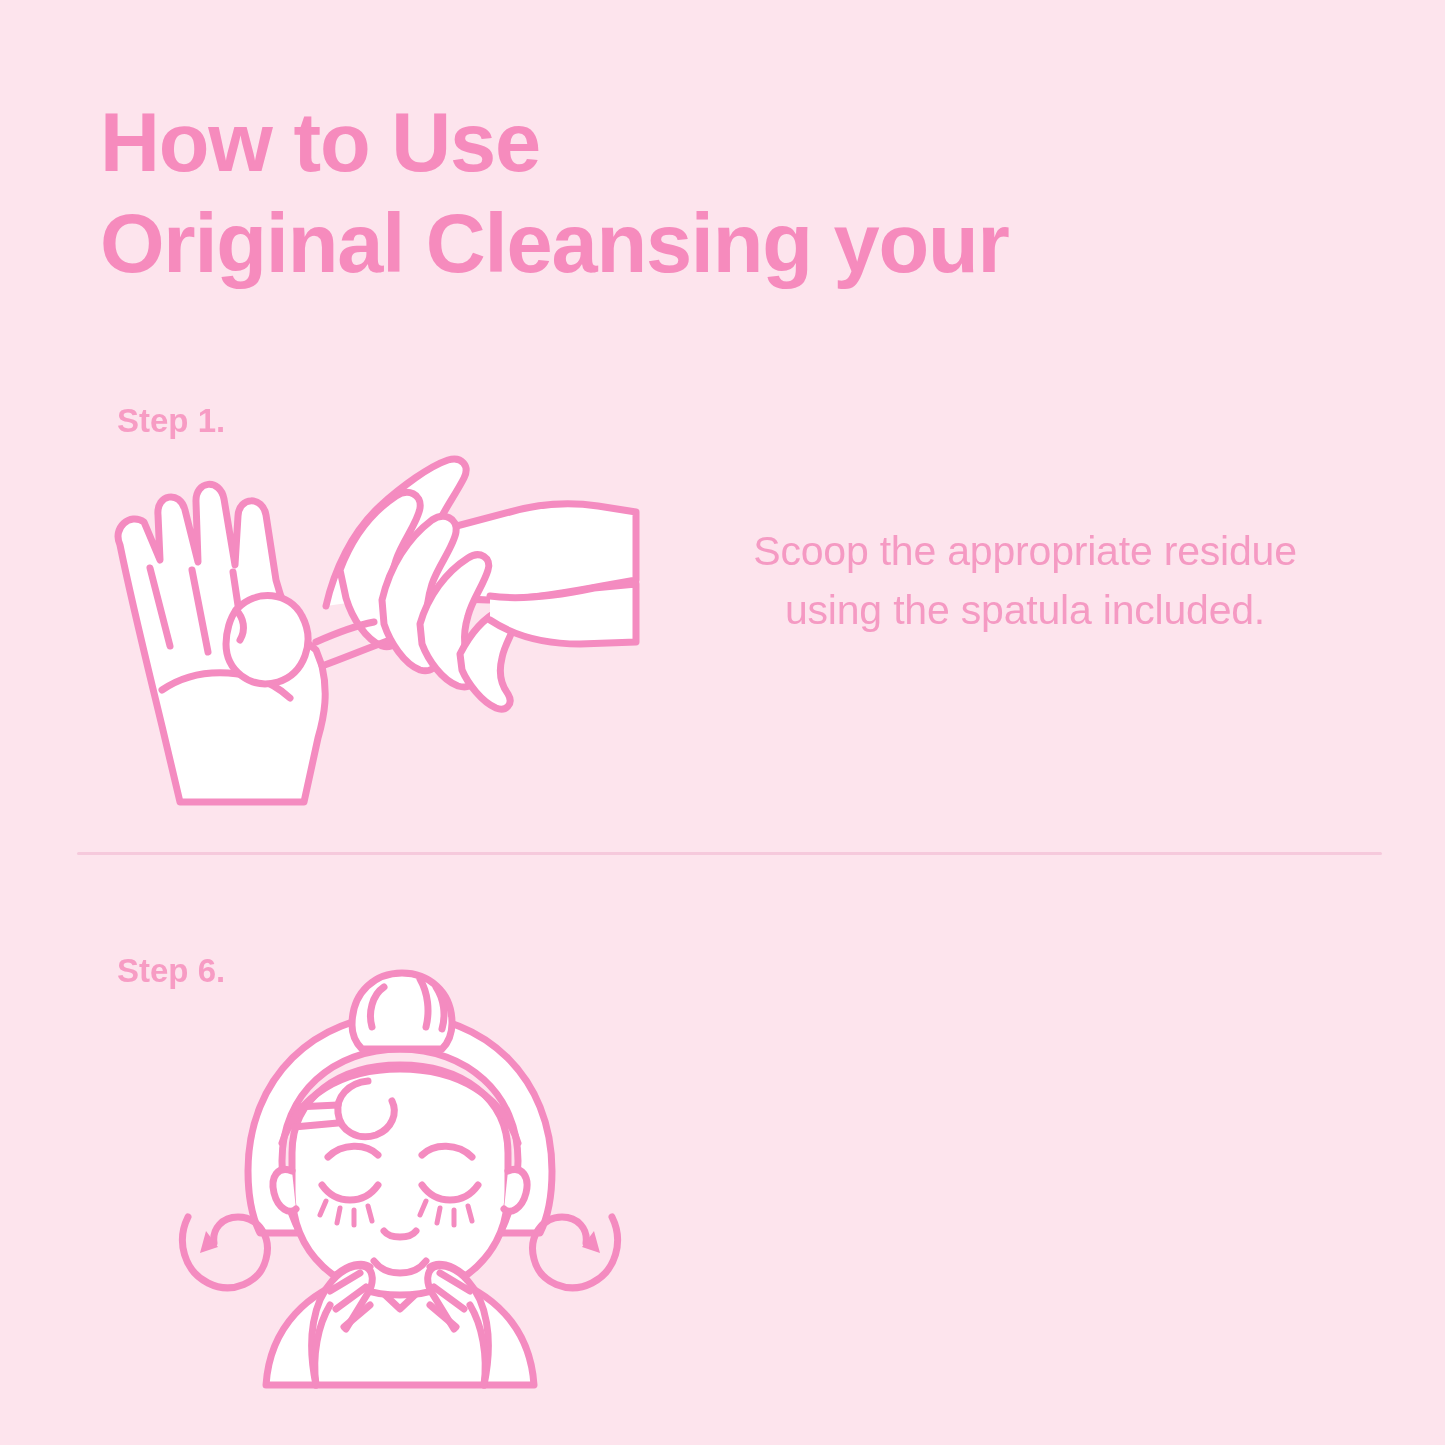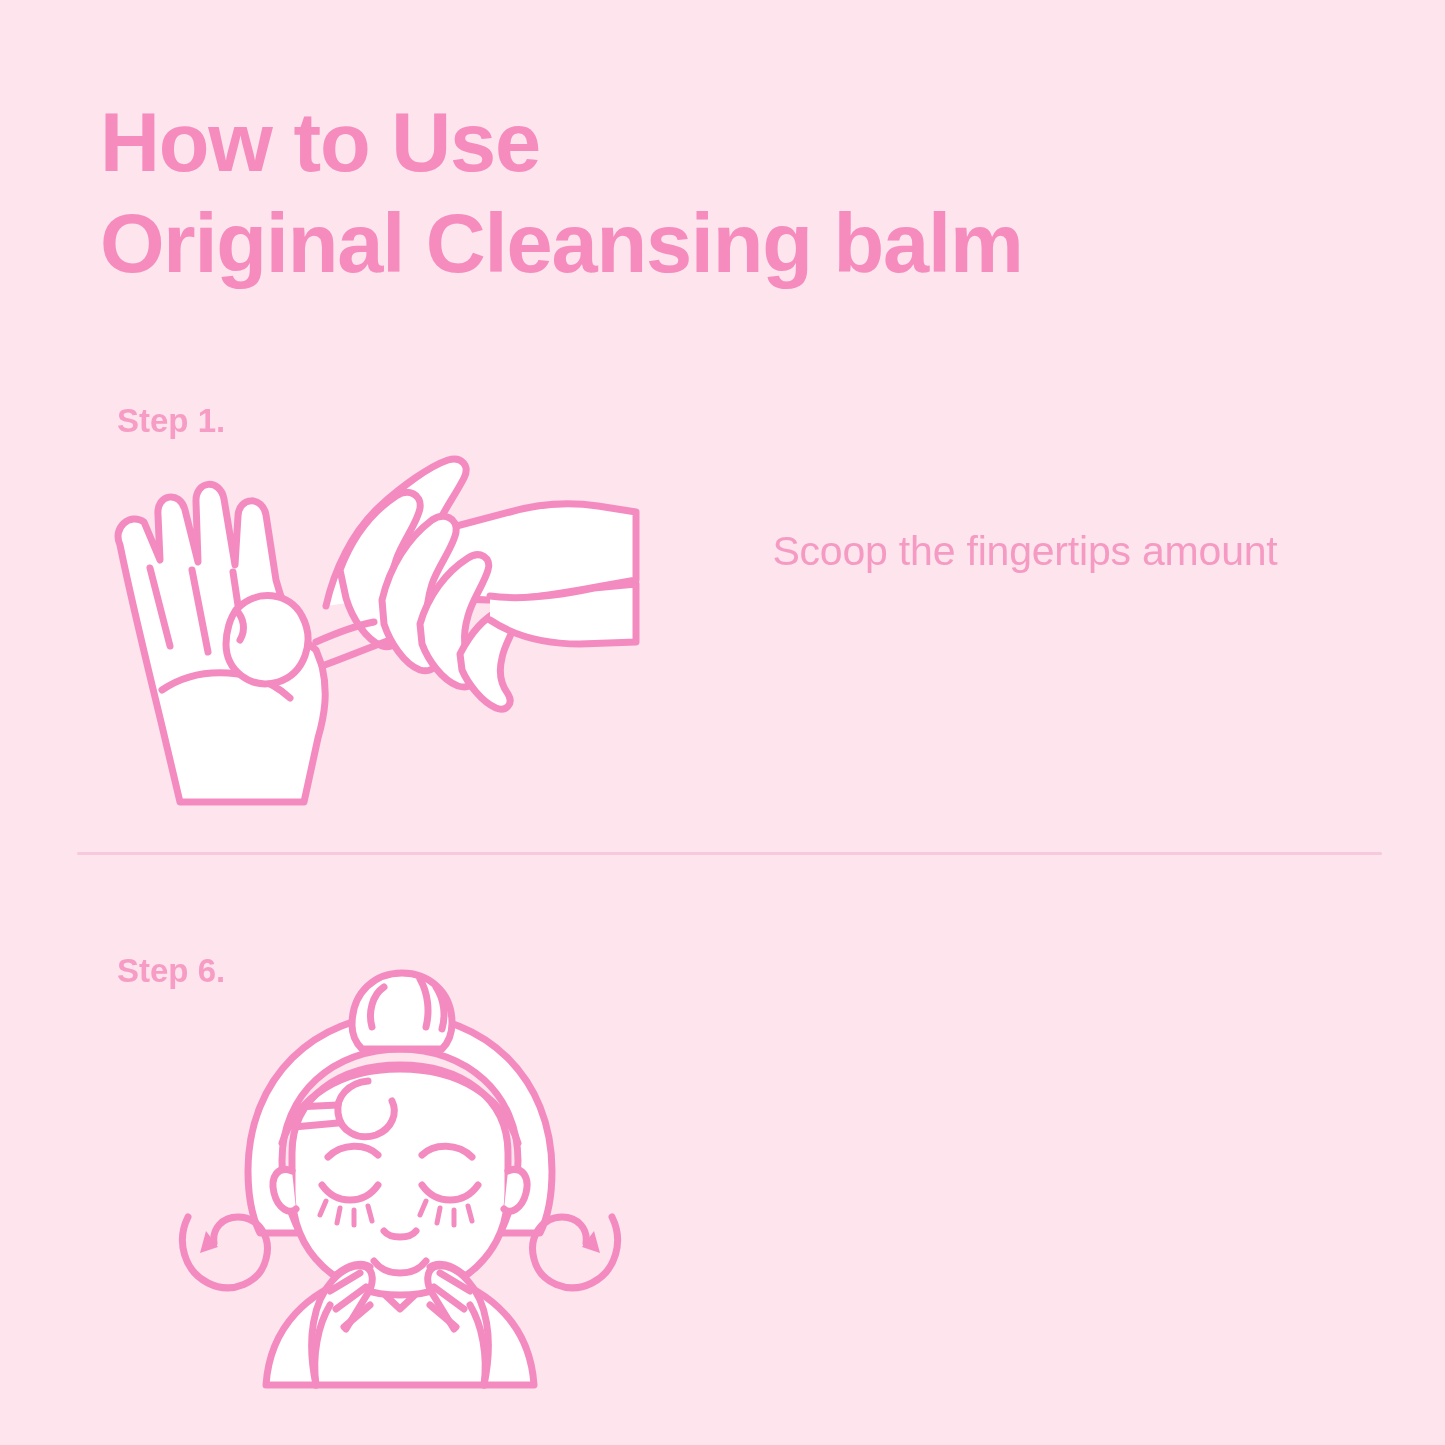--- a/index.html
+++ b/index.html
@@ -100,21 +100,21 @@
 
   svg { display: block; overflow: visible; }
 </style>
 </head>
 <body>
 
 <div class="page">
 
   <div class="title-block">
     <div class="title-line">How to Use</div>
-    <div class="title-line">Original Cleansing balm</div>
+    <div class="title-line">Original Cleansing your</div>
   </div>
 
   <div class="step-section" id="step-1">
 
     <div class="step-label">Step 1.</div>
 
     <div class="illustration">
       <svg viewBox="0 0 560 400" width="560" height="400" fill="none" stroke="#f48bc0" stroke-width="7" stroke-linecap="round" stroke-linejoin="round">
 
         <path d="M30 125
@@ -204,21 +204,22 @@
 
         <path d="M226 222
                  C 244 214, 264 206, 284 202" fill="none"></path>
 
         <path d="M232 246 C 254 238, 278 228, 300 220" fill="none"></path>
 
       </svg>
     </div>
 
     <div class="step-text">
-      <span class="tline">Scoop the fingertips amount</span>
+      <span class="tline">Scoop the appropriate residue</span>
+      <span class="tline">using the spatula included.</span>
     </div>
   </div>
 
   <div class="divider"></div>
 
   <div class="step-section" id="step-2">
 
     <div class="step-label">Step 6.</div>
 
     <div class="illustration">

